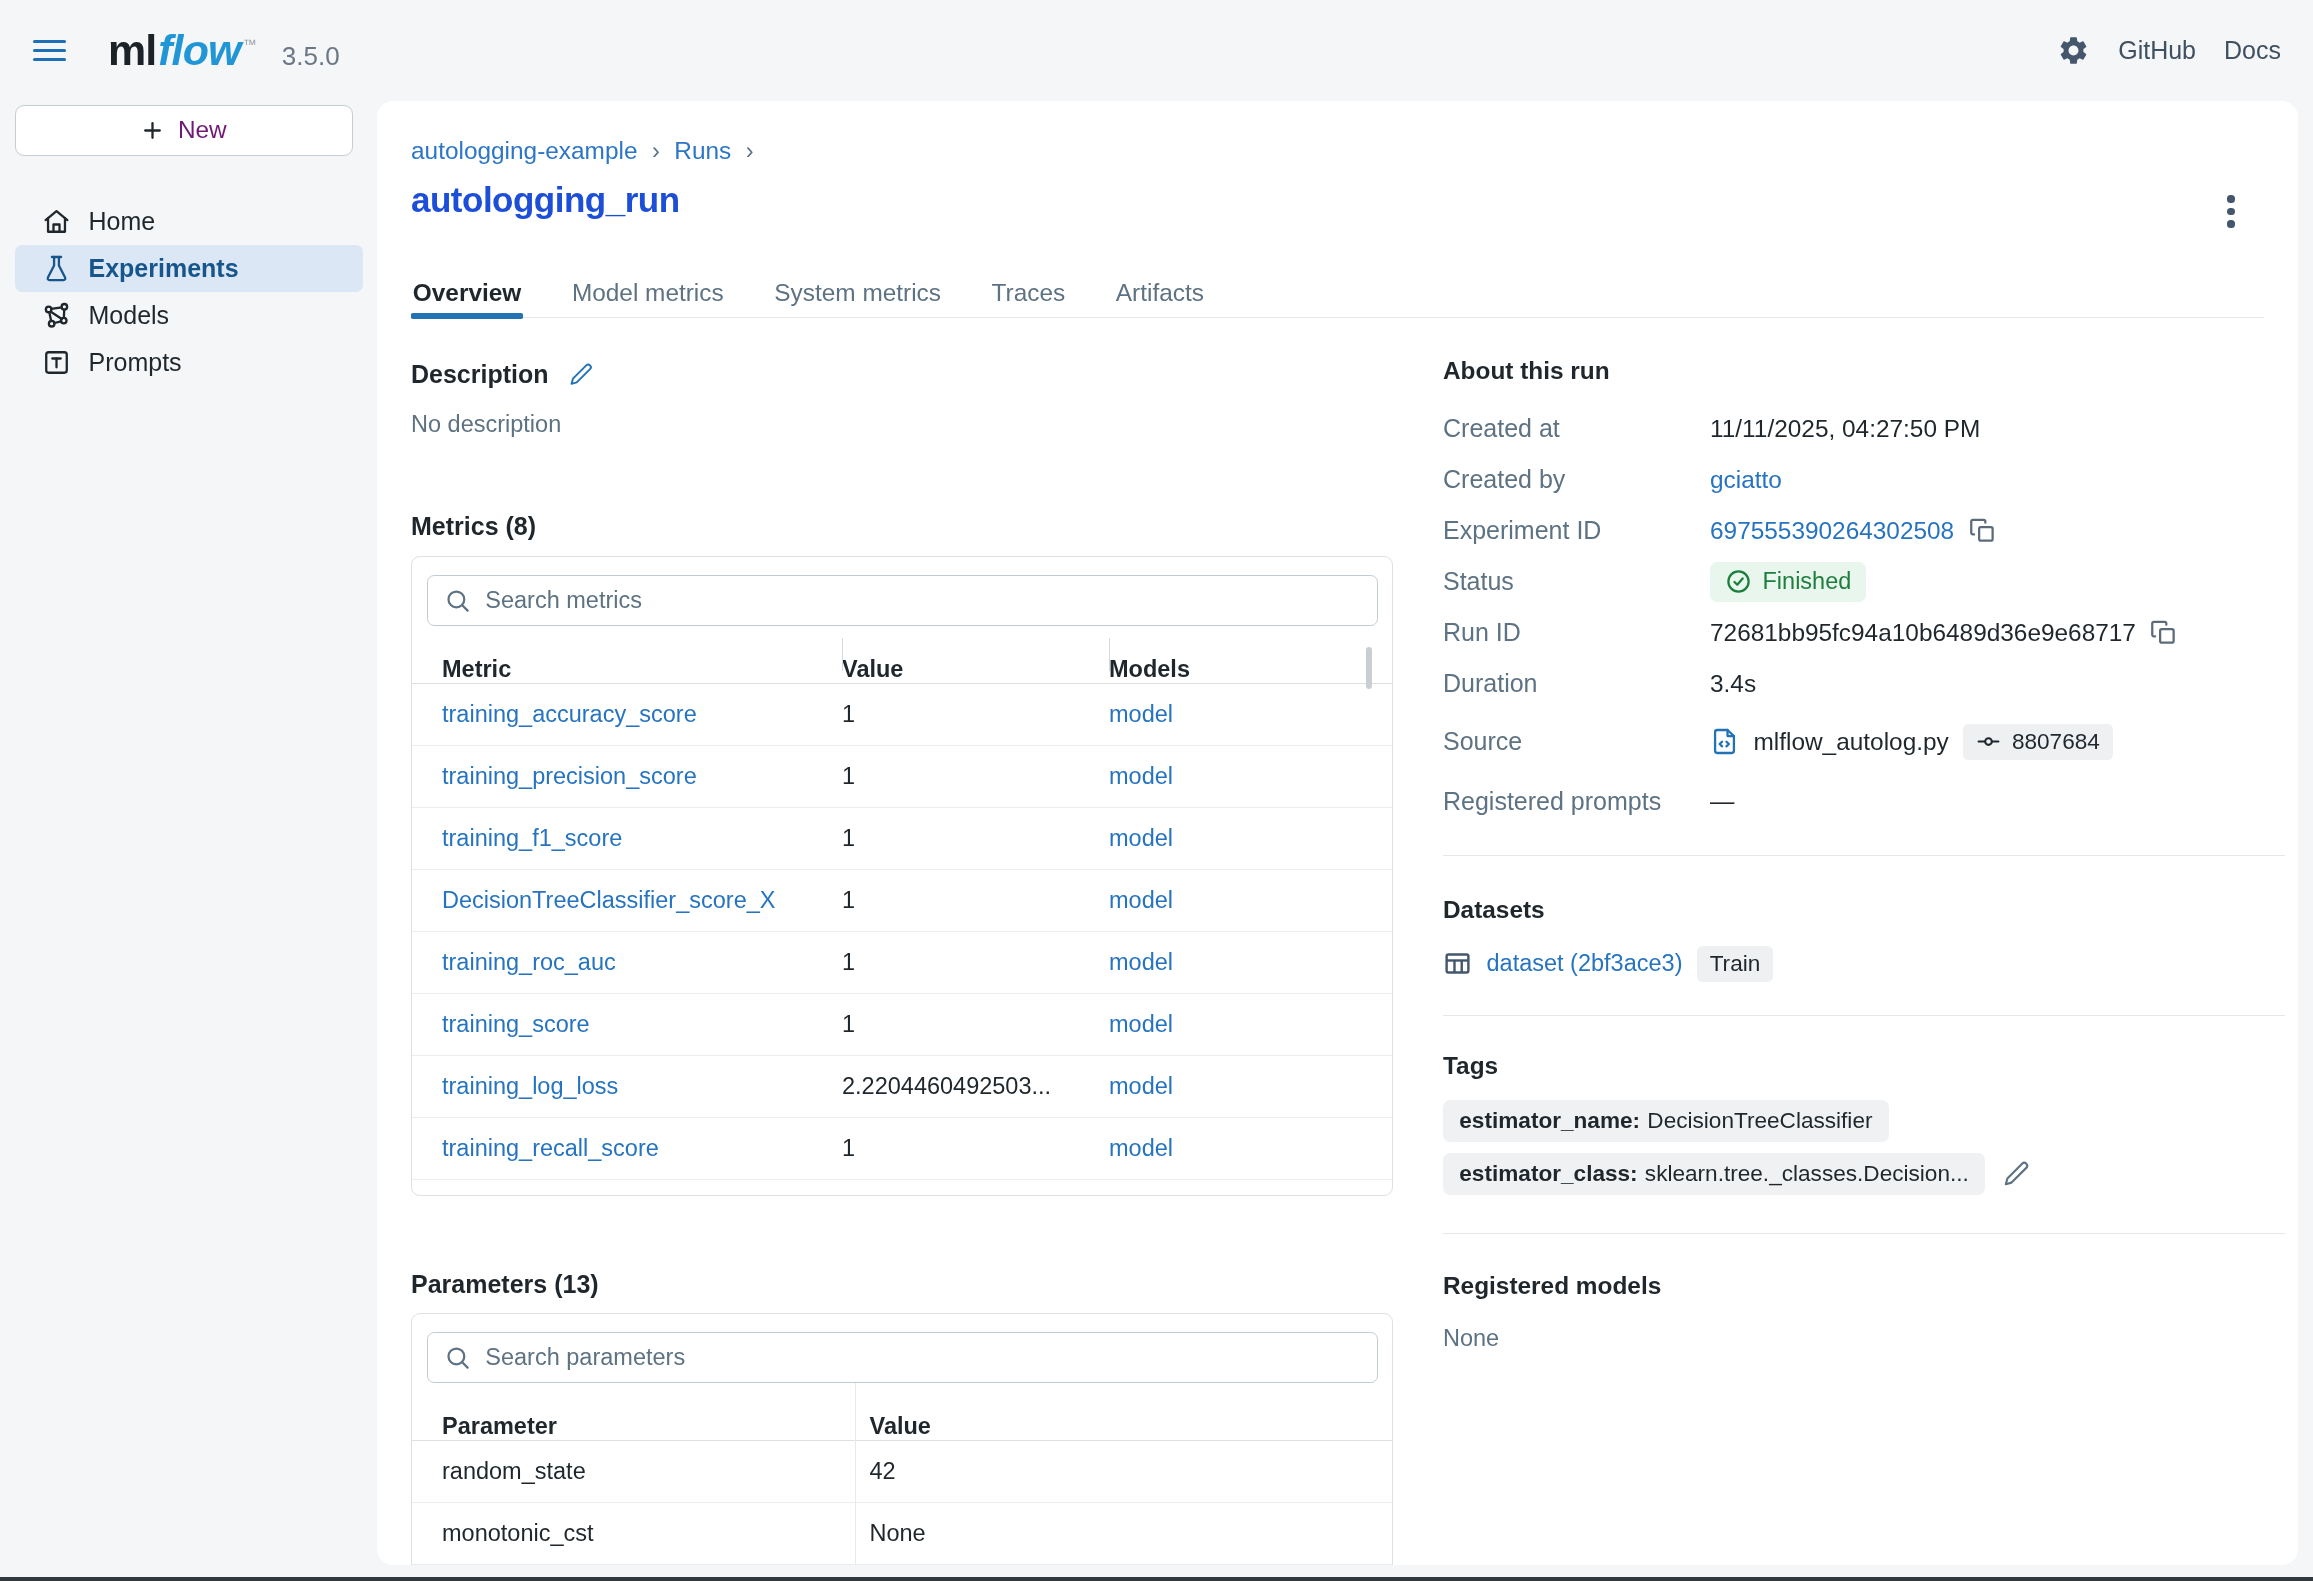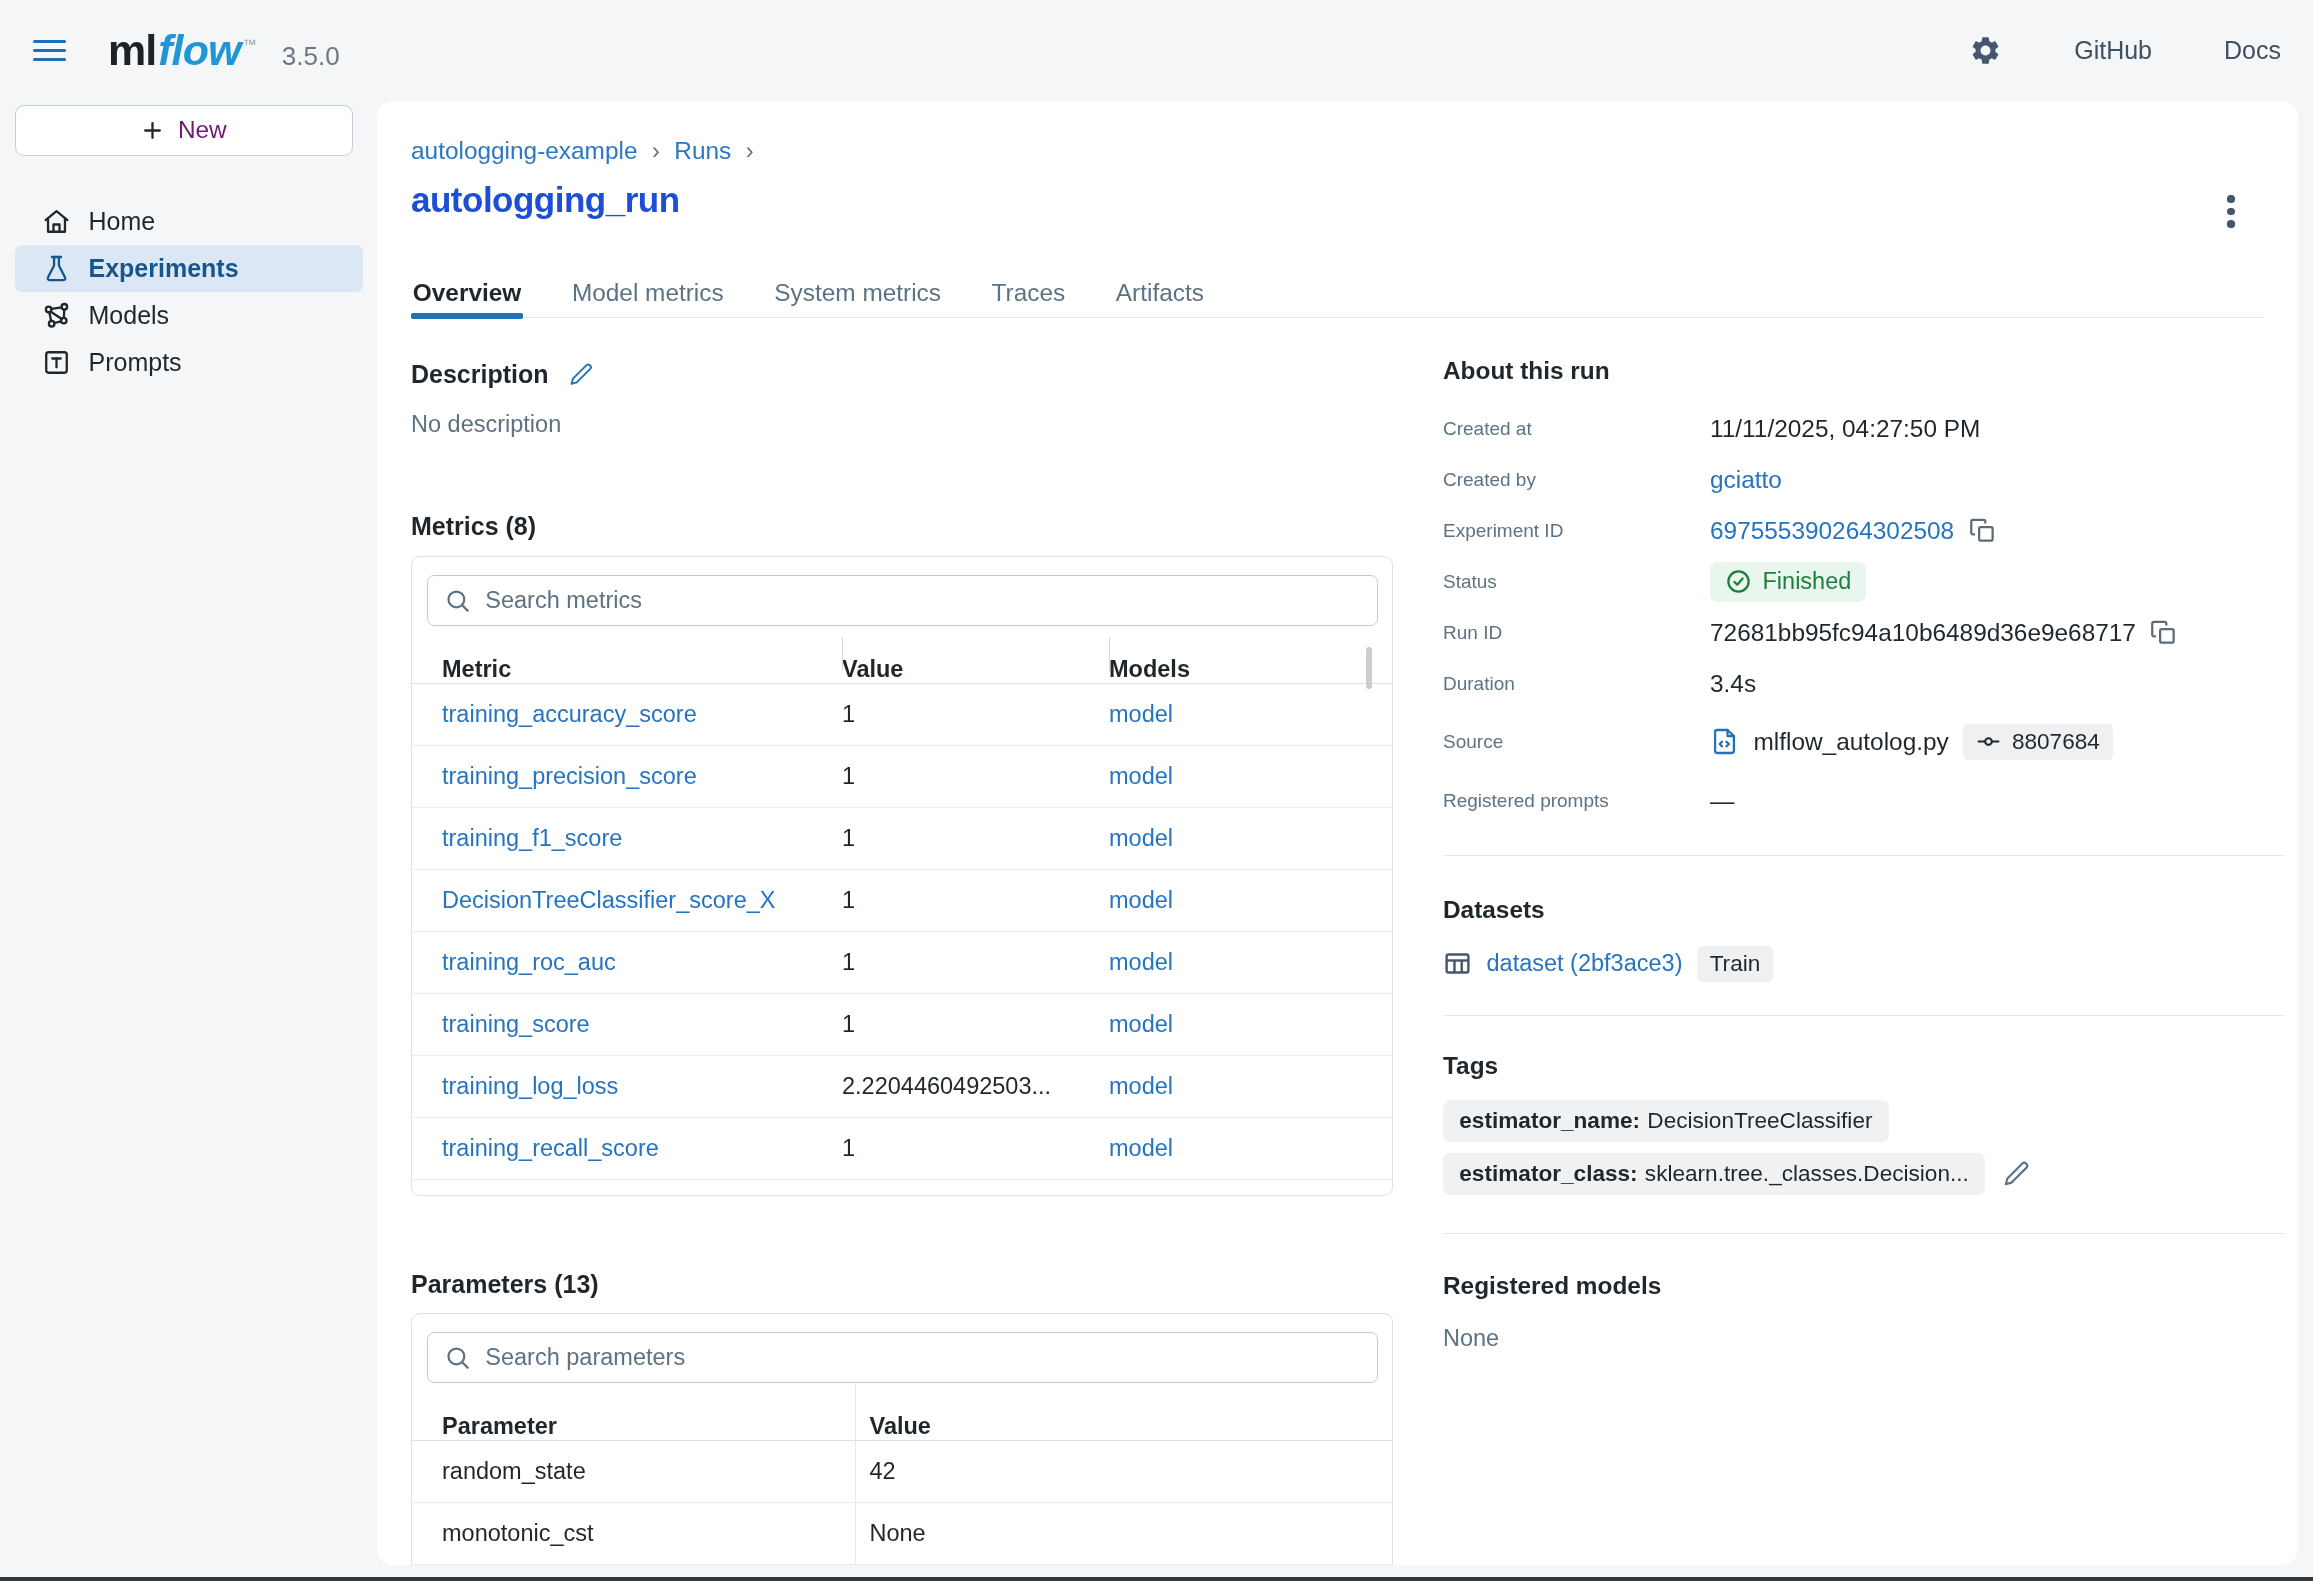--- a/index.html
+++ b/index.html
@@ -17,21 +17,21 @@
   
   .topbar { position:absolute; left:0; top:0; width:2314px; height:101px;
             display:flex; align-items:center; padding:0 33px; }
   .hamburger { width:33px; cursor:pointer; }
   .hamburger div { height:3.6px; background:#1D6FB8; border-radius:1.8px; margin:5.4px 0; }
   .logo { display:flex; align-items:baseline; margin-left:42px; cursor:pointer; }
   .logo .ml { font-size:43px; font-weight:800; color:#1B2228; letter-spacing:-0.9px;text-align:right; }
   .logo .flow { font-size:43px; font-weight:700; font-style:italic; color:#2196D6; margin-left:1.8px; letter-spacing:-0.9px; }
   .logo .tm { font-size:13.6px; color:#97A2AC; margin-left:2.7px; transform:translateY(-16.3px); }
   .logo .ver { font-size:26px; color:#6B7785; margin-left:25px; font-weight:400; }
-  .topbar-right { margin-left:auto; display:flex; align-items:center; gap:72px; }
+  .topbar-right { margin-left:auto; display:flex; align-items:center; gap:28px; }
   .top-link { font-size:25px; color:#3F5060; cursor:pointer; }
 
   
   .sidebar { position:absolute; left:0; top:101px; width:377px; }
   .newbtn { margin:3.6px 14.5px 0 14.5px; width:338px; height:51px; background:#fff;
             border:0.9px solid #C6CCD3; border-radius:9px; display:flex; align-items:center;
             justify-content:center; gap:12.7px; font-size:24.4px; color:#701a75; cursor:pointer; }
   .nav { margin-top:42px; }
   .nav-item { height:47px; margin:0 14.5px; padding-left:27px; border-radius:7.2px;
               display:flex; align-items:center; gap:18px; font-size:25px; color:#1F272D; cursor:pointer; }
@@ -95,21 +95,21 @@
   .link { color:#2674C0; text-decoration:none; cursor:pointer; }
   .scrollthumb { position:absolute; right:20px; top:90px; width:6.3px; height:42px;
                  background:#C9CED3; border-radius:3.6px; cursor:pointer; }
 
   
   .about-heading { margin-top:39px; font-size:24.4px; font-weight:700; }
   .about-rows { margin-top:18px; }
   .arow { display:flex; align-items:center; min-height:51px; font-size:24.4px; }
   .arow.source { min-height:65px; }
   .arow.prompts { min-height:54px; }
-  .alabel { width:267px; flex-shrink:0; color:#5D7283; font-size:19px; }
+  .alabel { width:267px; flex-shrink:0; color:#5D7283; font-size:25px; }
   .avalue { display:flex; align-items:center; gap:14.5px; color:#1F272D; }
   .copybtn { cursor:pointer; color:#5C6B7A; }
   .badge-green { display:inline-flex; align-items:center; gap:11px; background:#E9F6EE;
                  color:#1E7E3E; border-radius:7.2px; height:40px; padding:0 14.5px; font-size:23.5px; }
   .pillgray { display:inline-flex; align-items:center; gap:11px; background:#EEF0F2;
               border-radius:5.4px; height:36px; padding:0 12.7px; font-size:22.6px; color:#1F272D; }
   .divider { height:0.9px; background:#E5E8EA; }
   .sub-heading { font-size:24.4px; font-weight:700; }
   .dataset-row { margin-top:22px; display:flex; align-items:center; gap:14.5px; }
   .tagpill { display:inline-flex; align-items:center; background:#EFF1F2; border-radius:7.2px;

